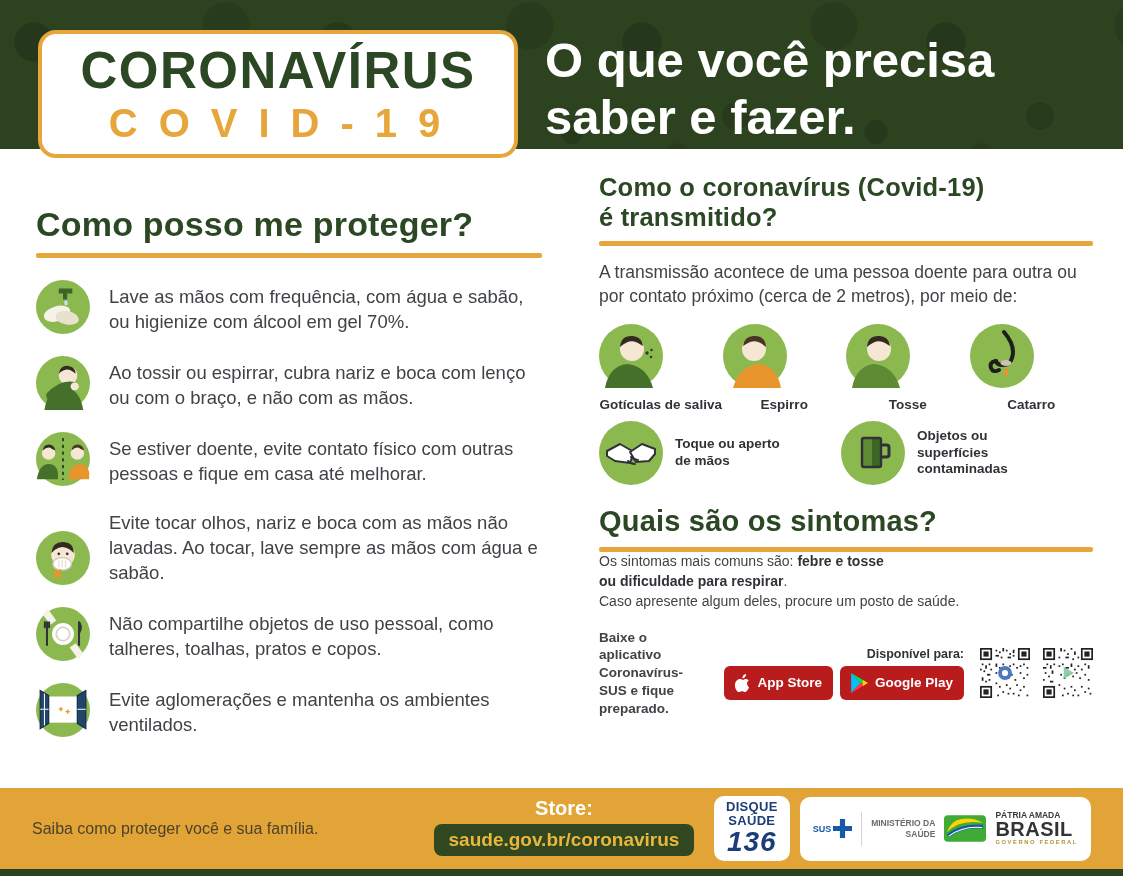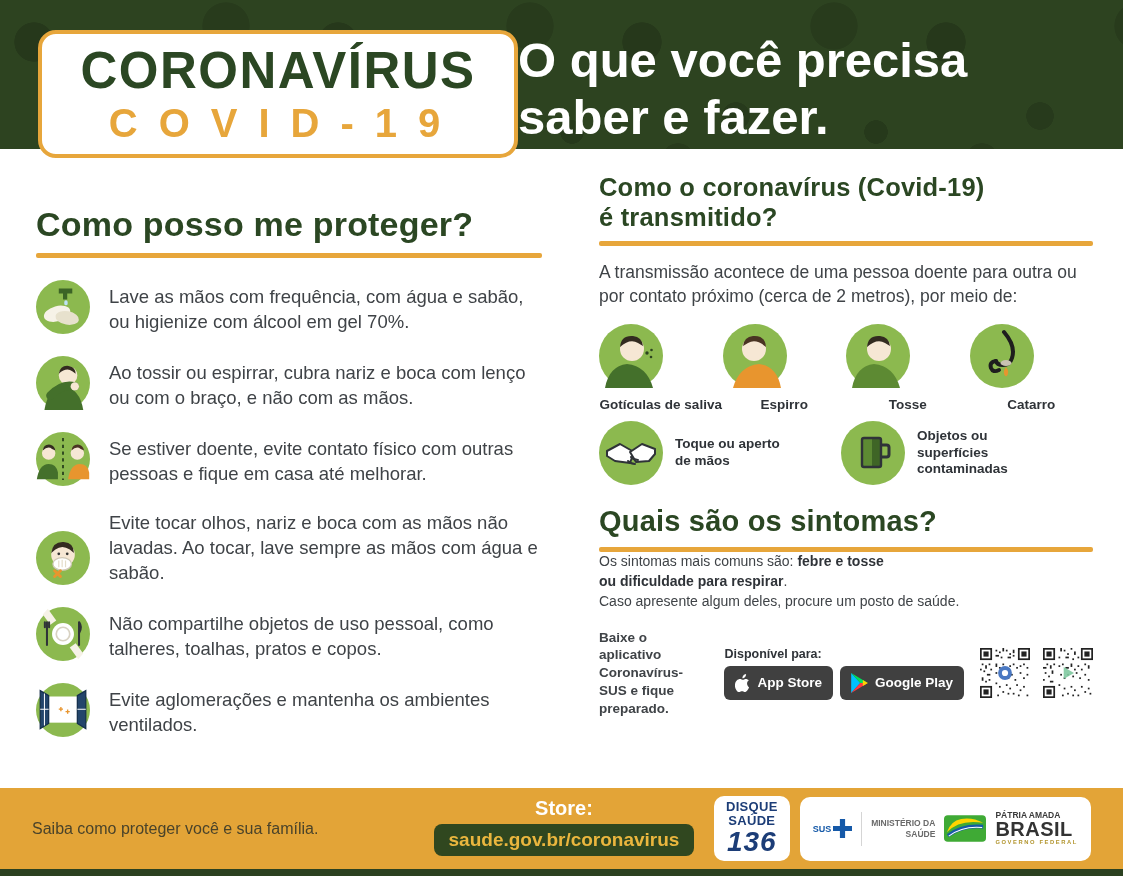--- a/index.html
+++ b/index.html
@@ -18,21 +18,21 @@
       radial-gradient(circle 17px at 70px 160px,  rgba(0,0,0,.12) 0 97%, transparent 100%);
     background-size:304px 184px;
   }
   .hero-badge {
     position:absolute; left:38px; top:30px; width:480px; height:128px;
     background:#ffffff; border:4px solid #e7a63b; border-radius:18px;
     display:flex; flex-direction:column; align-items:center; justify-content:center;
   }
   .badge-l1 { font-size:51px; font-weight:800; color:#2b4723; letter-spacing:1.5px; line-height:1; }
   .badge-l2 { font-size:40px; font-weight:800; color:#e7a63b; letter-spacing:21px; padding-left:14px; line-height:1; margin-top:7px; }
-  .hero-headline { position:absolute; left:518px; top:32px; color:#ffffff; font-weight:800; font-size:49px; line-height:1.17; }
+  .hero-headline { position:absolute; left:545px; top:32px; color:#ffffff; font-weight:800; font-size:49px; line-height:1.17; }
   .hero-headline span { display:block; }
 
   
   .main { display:flex; padding:24px 27px 0 36px; }
   .col-left  { width:506px; }
   .col-right { width:494px; margin-left:57px; }
 
   .sec-title { color:#2b4723; font-weight:800; letter-spacing:.2px; }
   .sec-title.big   { font-size:34px;margin-top:32px; }
   .sec-title.two   { font-size:25.5px; line-height:1.16; }
@@ -59,23 +59,23 @@
   .mode2 + .mode2 { margin-left:54px; }
   .mlabel2 { font-size:13.5px; font-weight:700; color:#2f3338; margin-left:12px; line-height:1.25; }
   .w110 { width:112px; } .w130 { width:132px; }
 
   .sym-text { font-size:14px; line-height:1.42; color:#3f4347; }
   .sym-text b { color:#2f3338; }
 
   .app-row { display:flex; align-items:center; margin-top:17px; }
   .app-cta { width:174px; font-size:13.5px; font-weight:700; color:#3f4347; line-height:1.32; }
   .store-block { margin-left:16px; }
-  .avail { font-size:12.5px; font-weight:700; color:#2f3338; margin-bottom:5px; }
+  .avail { font-size:12.5px; font-weight:700; color:#2f3338; margin-bottom:5px;text-align:right; }
   .badges { display:flex; gap:7px; }
-  .sbadge { height:34px; background:#404040; border-radius:6px; display:flex; align-items:center; padding:0 11px; gap:7px; }
+  .sbadge { height:34px; background:#b91c1c; border-radius:6px; display:flex; align-items:center; padding:0 11px; gap:7px; }
   .sbadge span { color:#fff; font-size:13.5px; font-weight:600; white-space:nowrap; }
   .qrs { display:flex; gap:13px; margin-left:16px; }
   .qr { width:50px; height:50px; }
   .qr svg { width:50px; height:50px; display:block; }
 
   
   footer { position:absolute; left:0; right:0; bottom:0; height:88px; }
   .foot-bar { position:absolute; left:0; right:0; top:0; bottom:7px; background:#e3a437; display:flex; align-items:center; padding:0 32px; }
   .foot-strip { position:absolute; left:0; right:0; bottom:0; height:7px; background:#2b4120; }
   .foot-left { font-size:16px; font-weight:500; color:#4a432a; }

